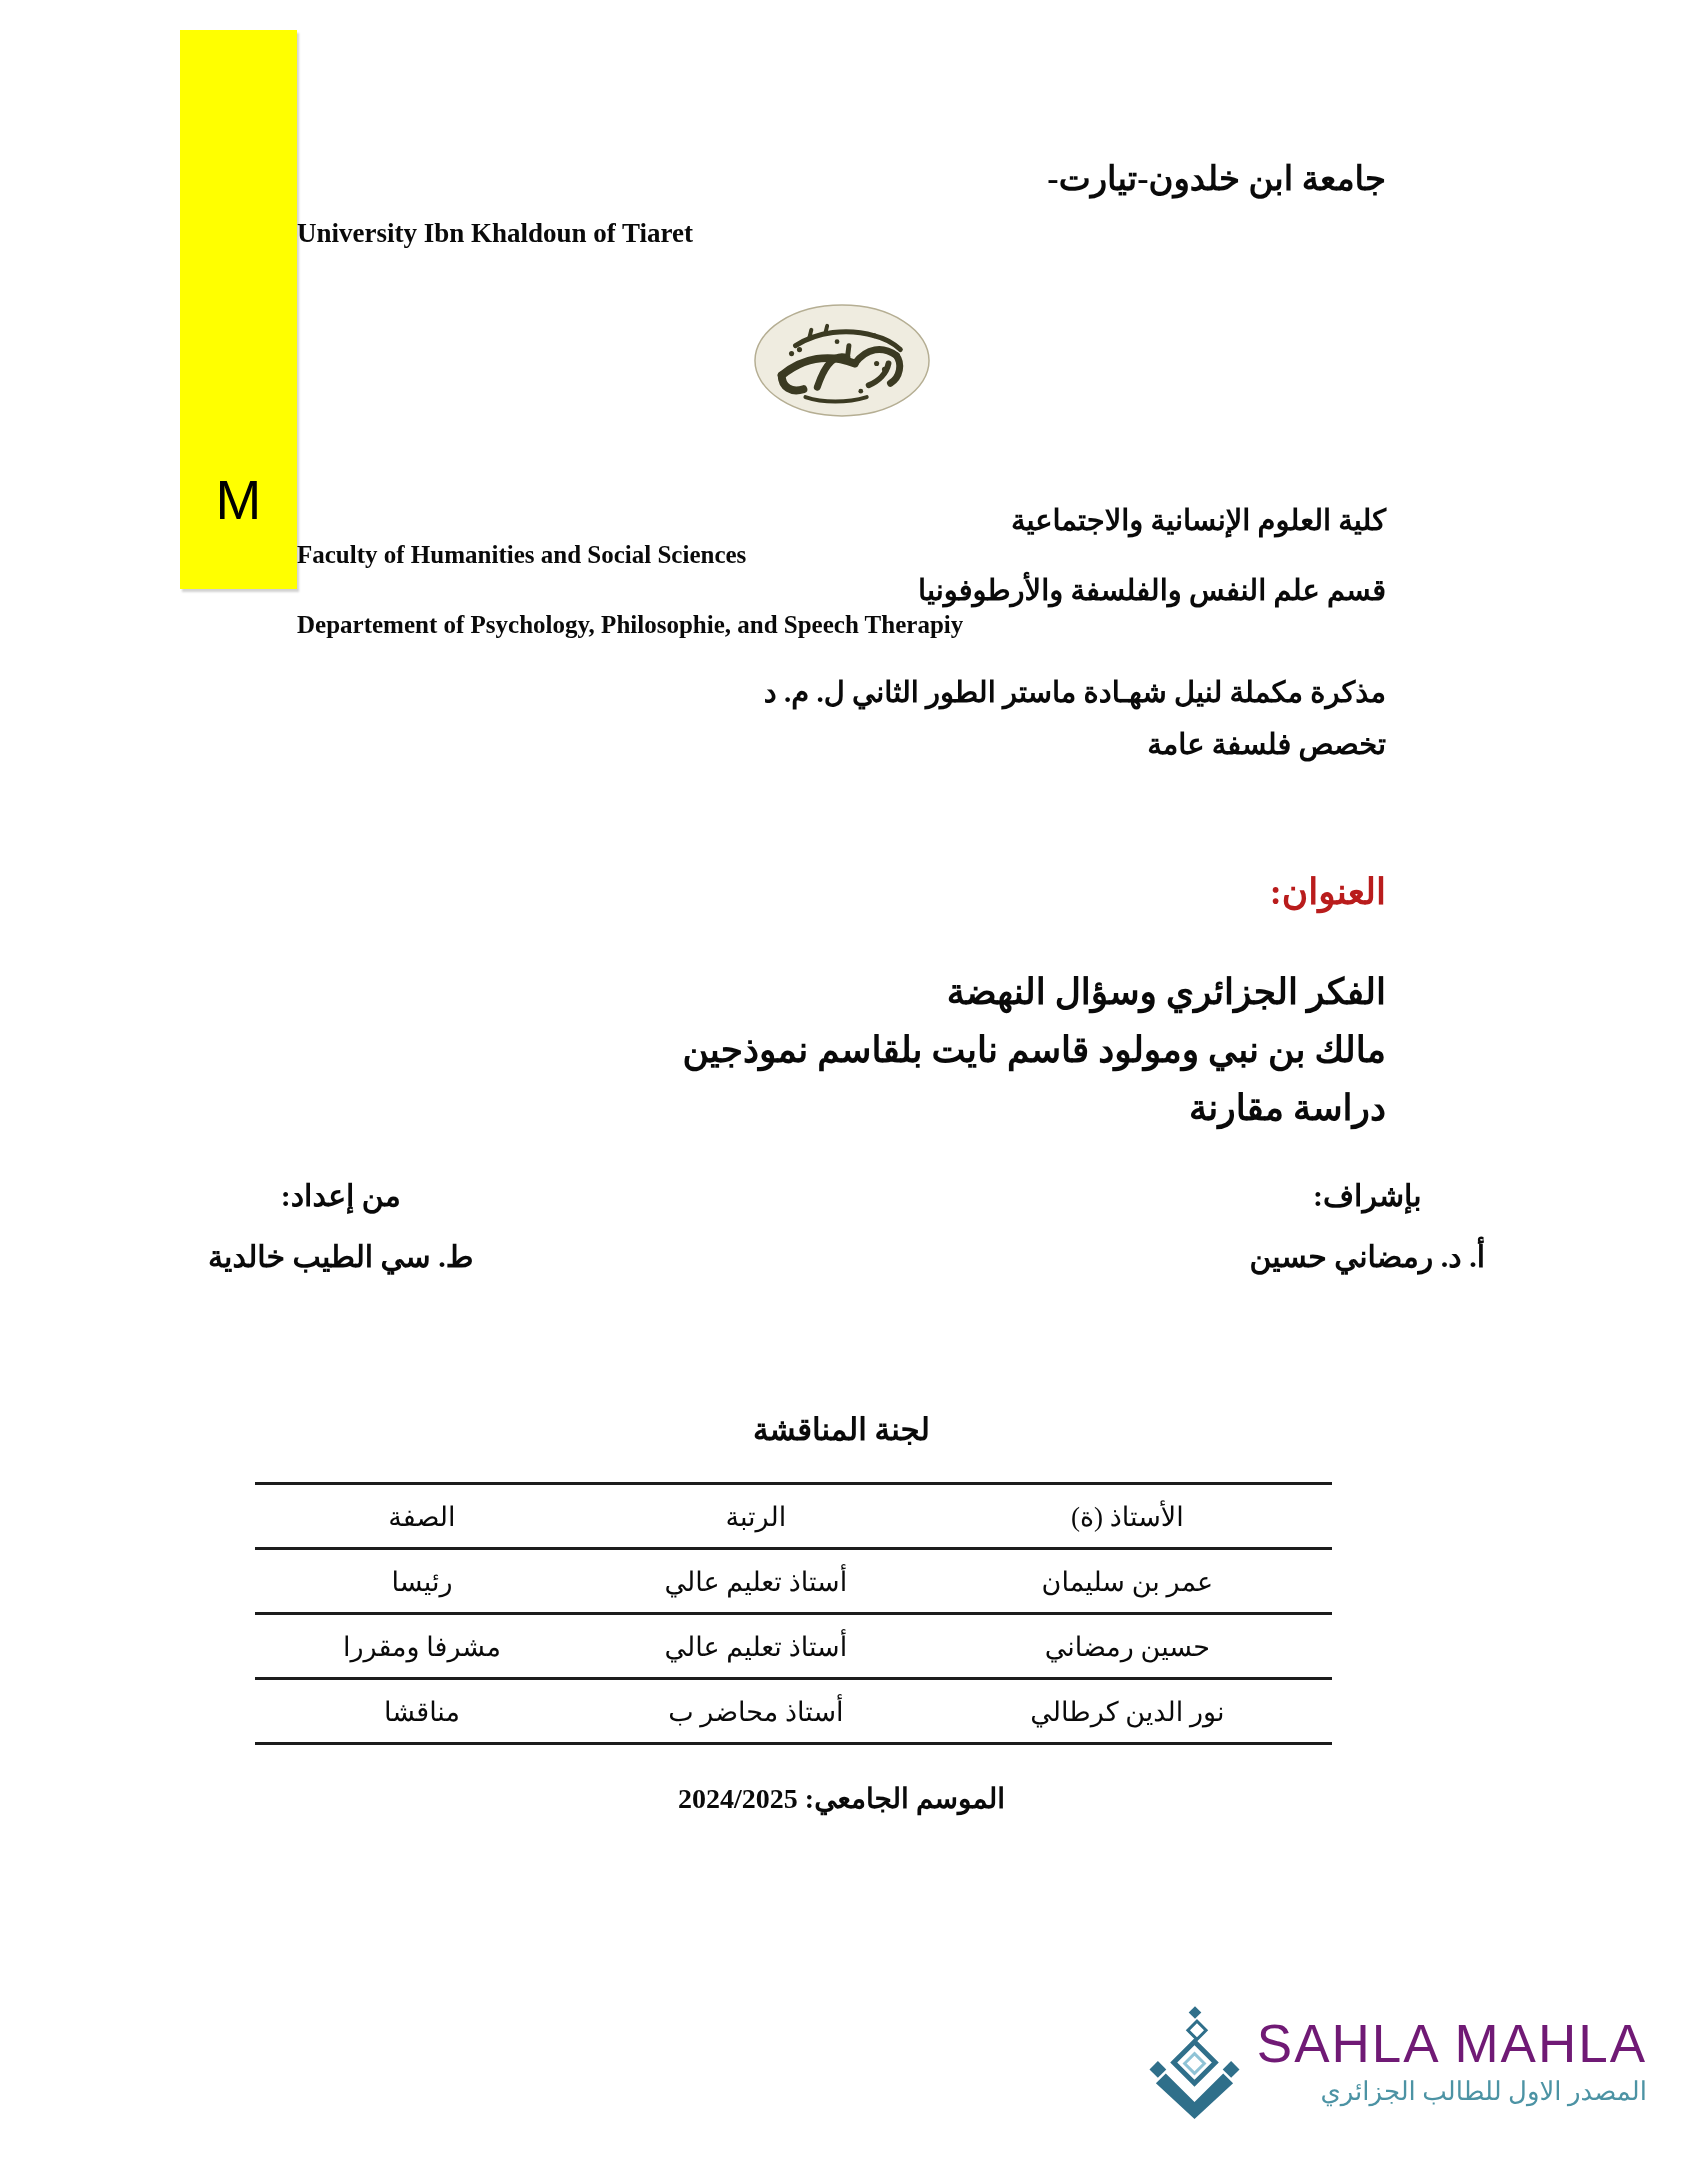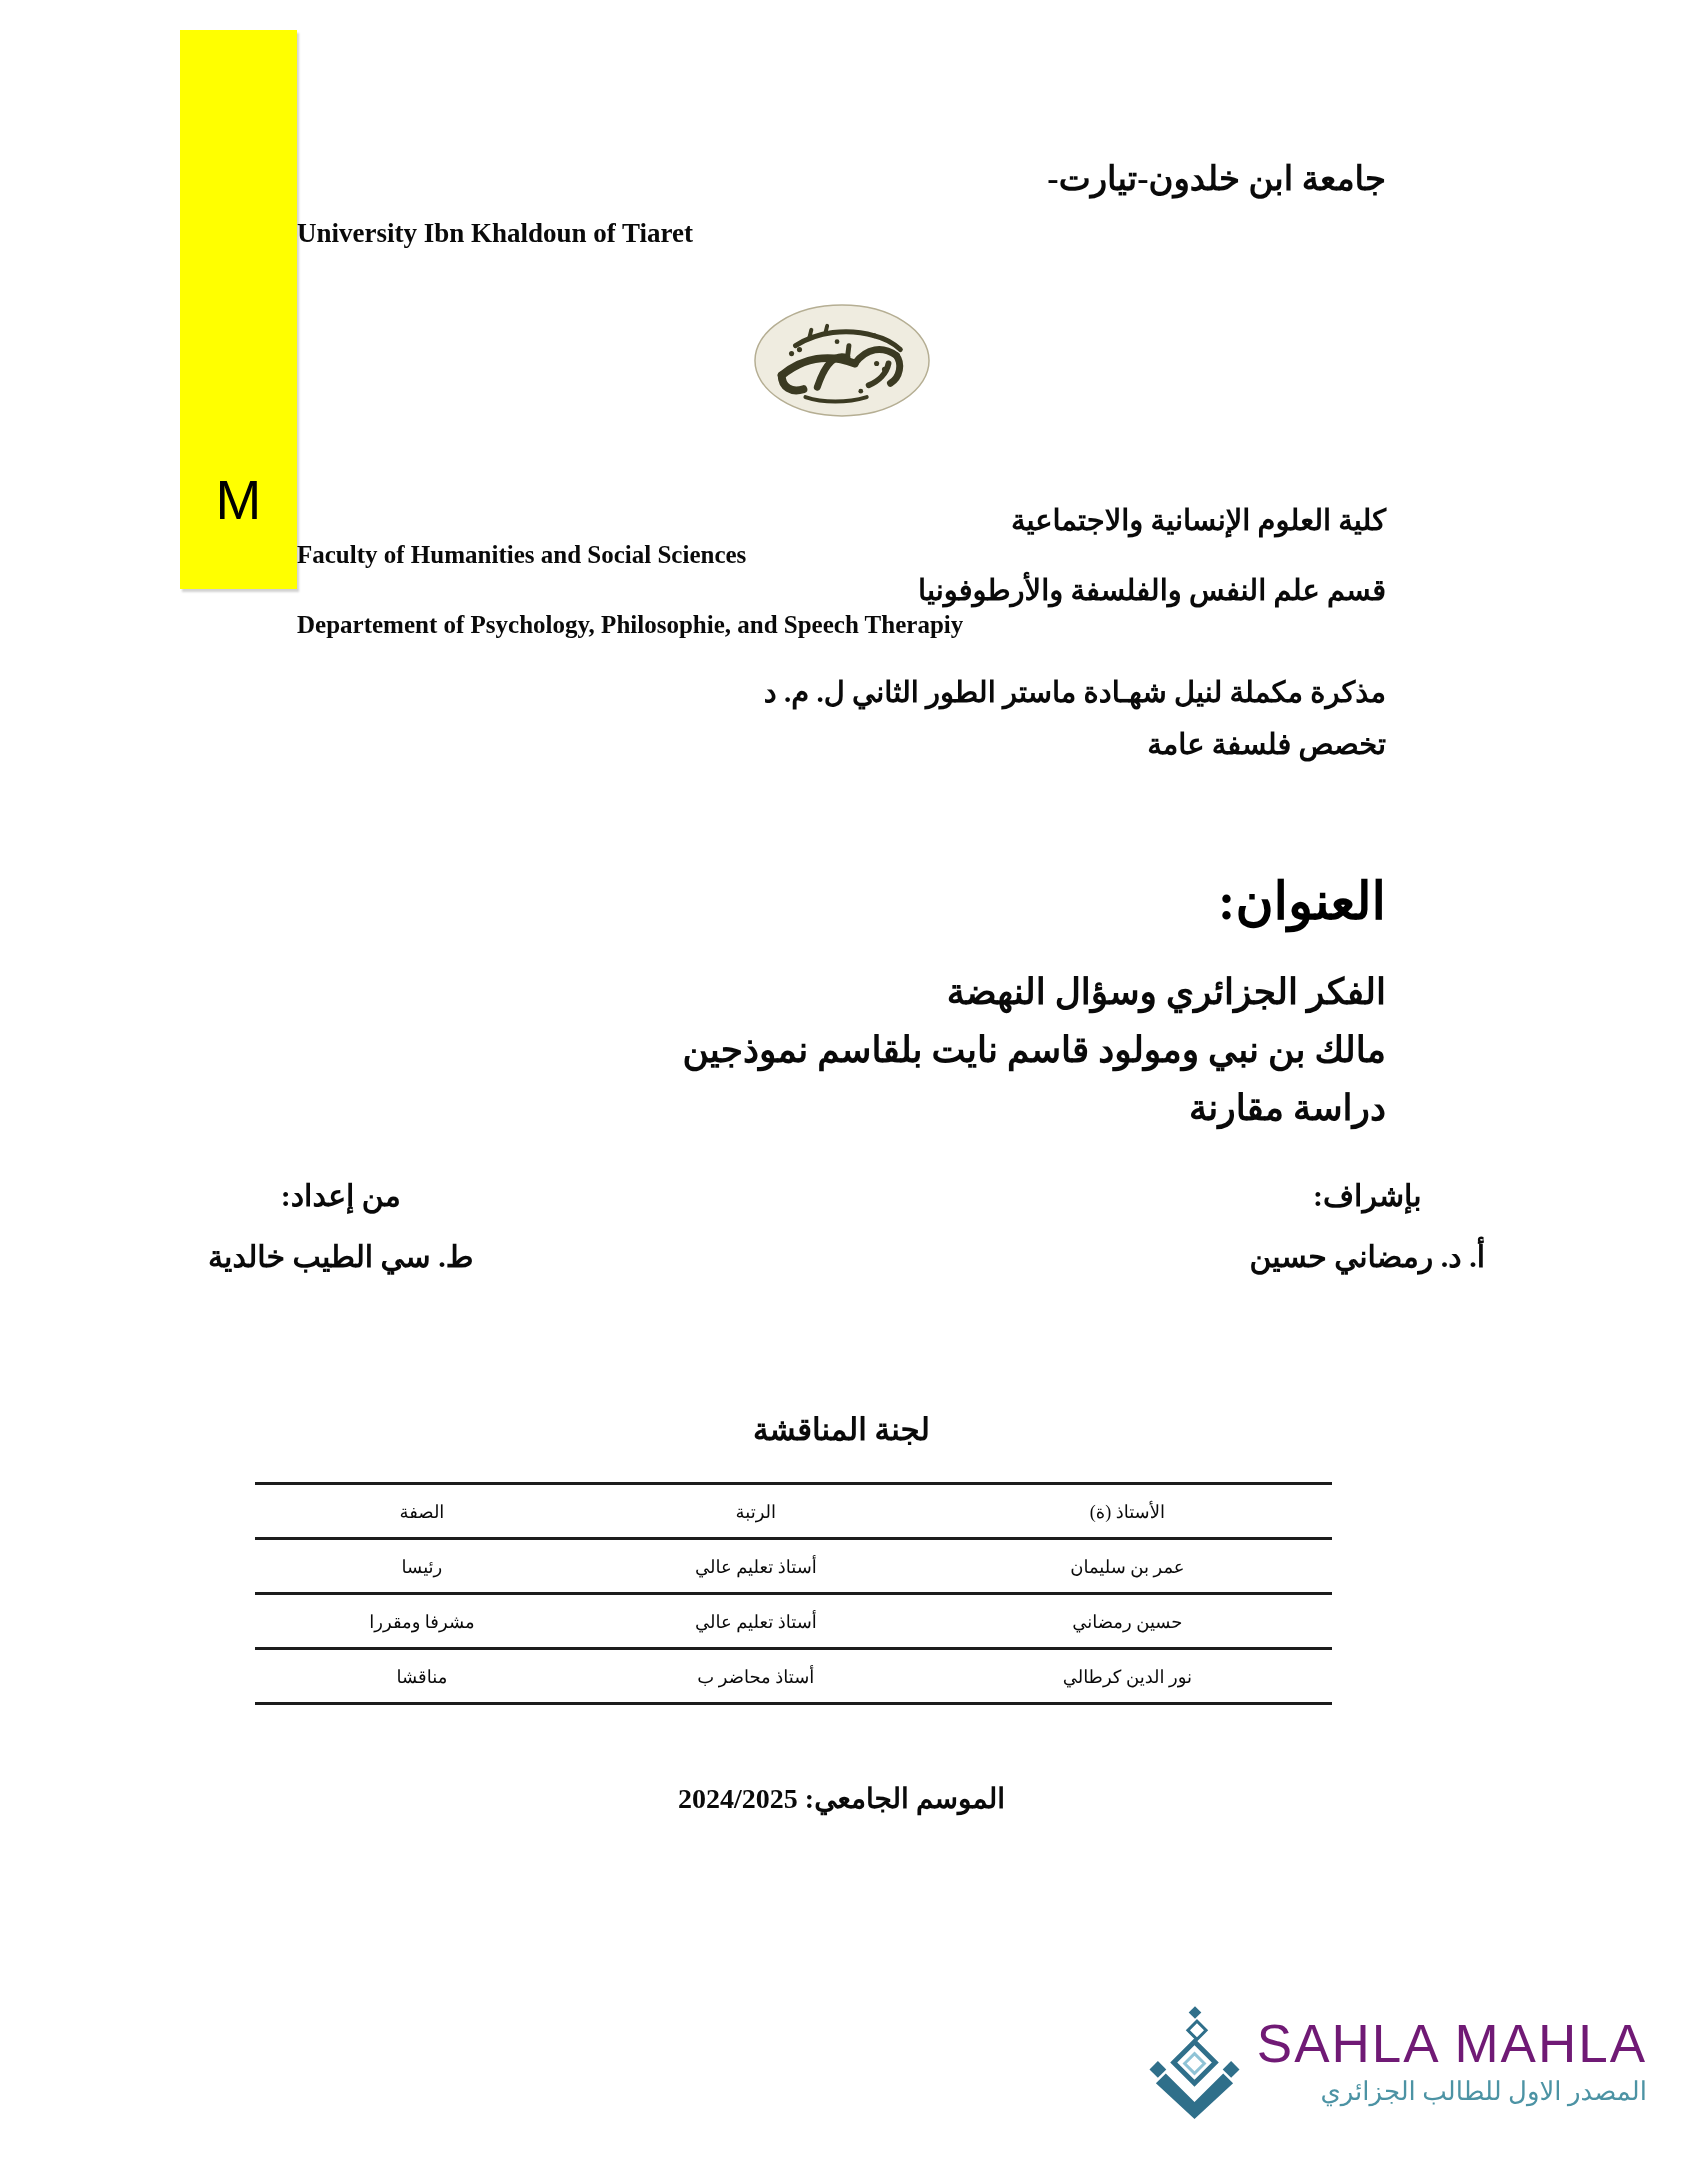--- a/index.html
+++ b/index.html
@@ -86,22 +86,22 @@
 
   .fac-ar1 { font-size: 29px; }
   .fac-en1 { font-size: 25px; margin-top: 4px; }
   .fac-ar2 { font-size: 29px; margin-top: 4px; }
   .fac-en2 { font-size: 25px; margin-top: 4px; }
 
   .degree-line { font-size: 29px; }
   .spec-line   { font-size: 29px; margin-top: 18px; }
 
   .title-label {
-    font-size: 52px;
-    color: #000000;
+    font-size: 36px;
+    color: #b91c1c;
     font-weight: 700;
   }
   .title-line {
     font-size: 36px;
     font-weight: 700;
     margin-top: 16px;
   }
 
   
   .people-row {
@@ -143,21 +143,21 @@
     left: 255px;
     top: 1482px;
     width: 1077px;
     border-collapse: collapse;
     direction: rtl;
     font-family: "Liberation Serif", "DejaVu Serif", serif;
   }
   table.jury th,
   table.jury td {
     text-align: center;
-    font-size: 18px;
+    font-size: 27px;
     font-weight: 400;
     padding: 16px 4px 14px 4px;
     border: none;
   }
   table.jury thead th { border-top: 3px solid #1c1c1c; }
   table.jury thead tr th { border-bottom: 3px solid #1c1c1c; }
   table.jury tbody tr td { border-bottom: 3px solid #1c1c1c; }
   table.jury col.c-prof { width: 38%; }
   table.jury col.c-rank { width: 31%; }
   table.jury col.c-role { width: 31%; }

